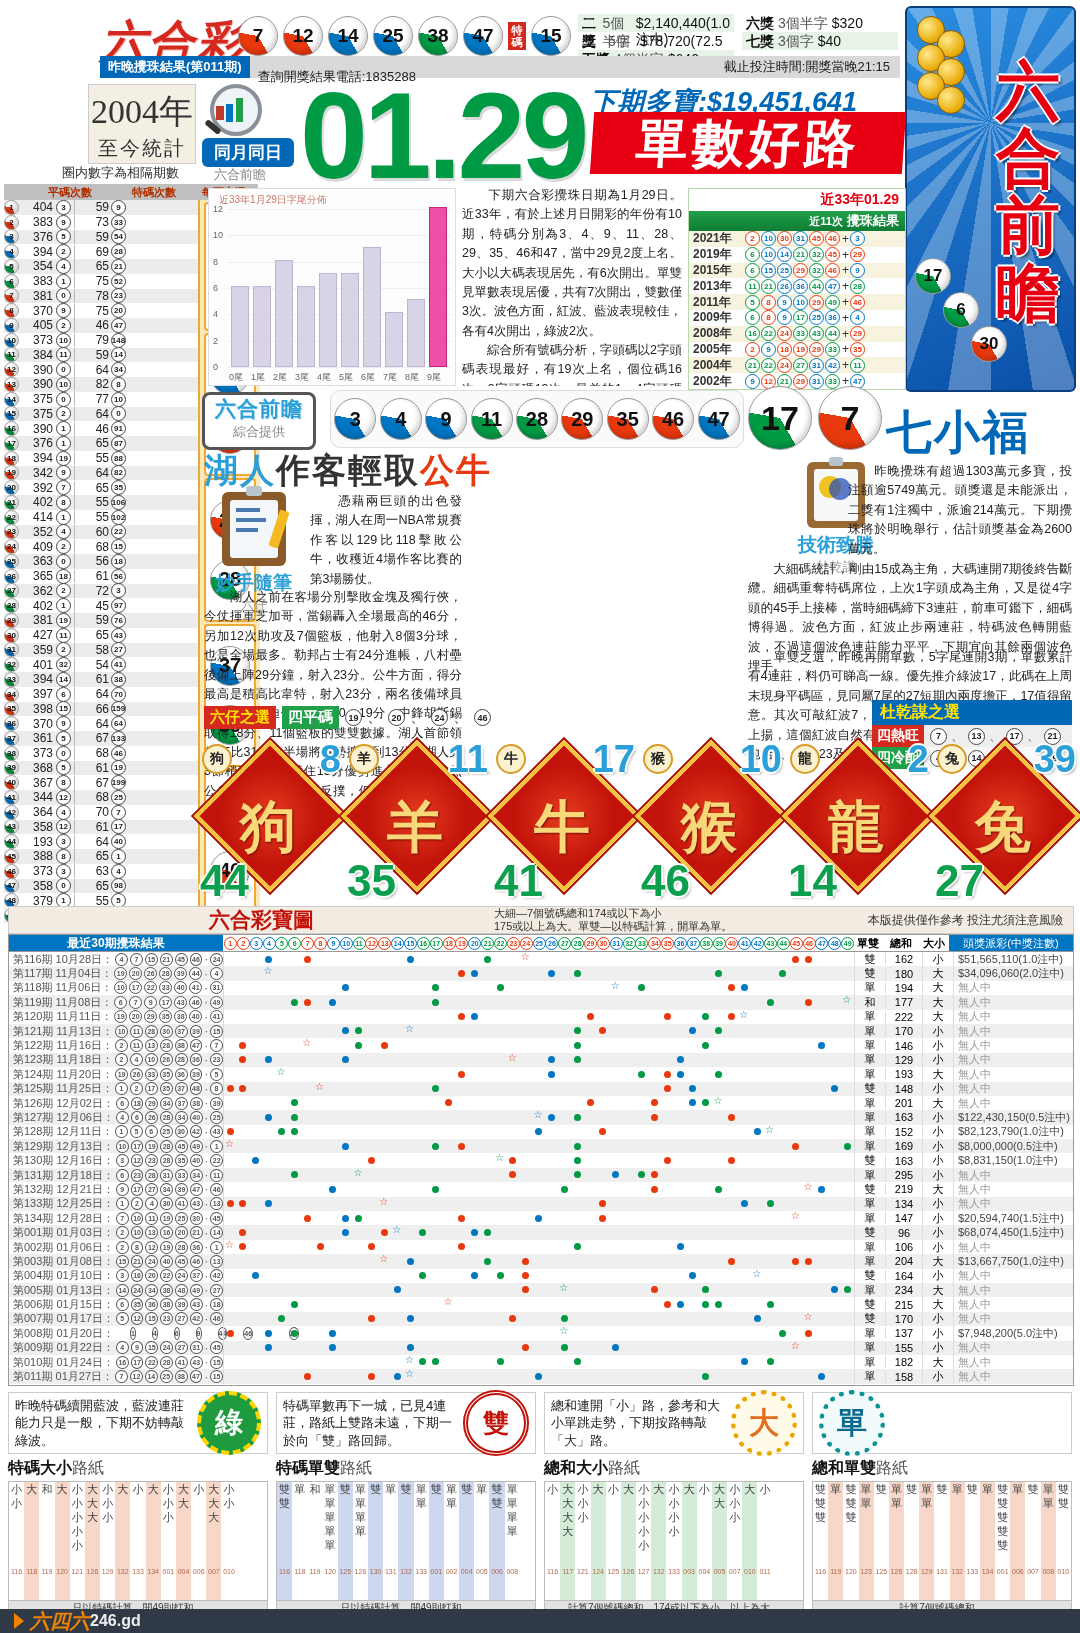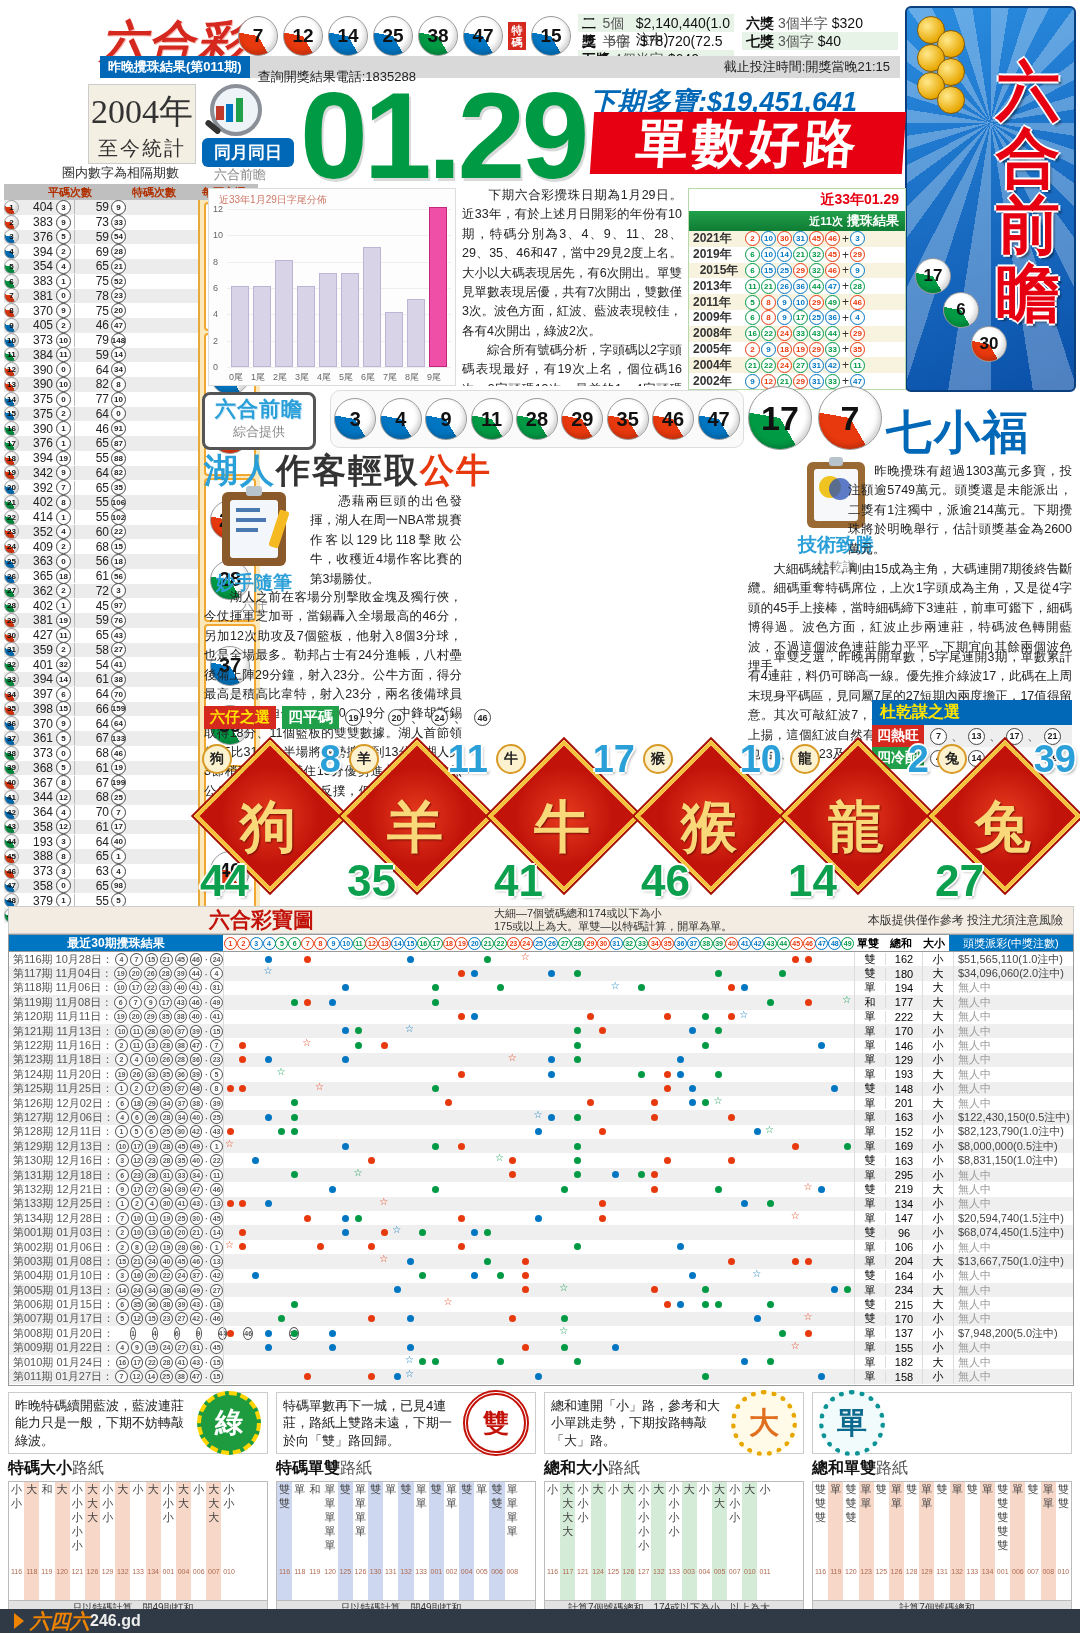--- a/index.html
+++ b/index.html
@@ -621,21 +621,21 @@
           <span class="yl">2019年</span>
           <span class="circ" style="height: 13px; width: 13px; font-size: 8px; border-color: rgb(0, 153, 68); color: rgb(0, 153, 68); margin-right: 1px;">6</span>
           <span class="circ" style="height: 13px; width: 13px; font-size: 8px; border-color: rgb(0, 117, 194); color: rgb(0, 117, 194); margin-right: 1px;">10</span>
           <span class="circ" style="height: 13px; width: 13px; font-size: 8px; border-color: rgb(0, 117, 194); color: rgb(0, 117, 194); margin-right: 1px;">14</span>
           <span class="circ" style="height: 13px; width: 13px; font-size: 8px; border-color: rgb(0, 153, 68); color: rgb(0, 153, 68); margin-right: 1px;">21</span>
           <span class="circ" style="height: 13px; width: 13px; font-size: 8px; border-color: rgb(0, 153, 68); color: rgb(0, 153, 68); margin-right: 1px;">32</span>
           <span class="circ" style="height: 13px; width: 13px; font-size: 8px; border-color: rgb(232, 56, 13); color: rgb(232, 56, 13); margin-right: 1px;">45</span>
           <span style="margin: 0px 1px; color: rgb(51, 51, 51);">+</span>
           <span class="circ" style="height: 13px; width: 13px; font-size: 8px; border-color: rgb(232, 56, 13); color: rgb(232, 56, 13);">29</span>
         </div>
-        <div class="yrow" style="height: 15.8px; padding: 0px 4px; text-align: center;">
+        <div class="yrow" style="height: 15.8px; padding: 0px 4px;">
           <span class="yl">2015年</span>
           <span class="circ" style="height: 13px; width: 13px; font-size: 8px; border-color: rgb(0, 153, 68); color: rgb(0, 153, 68); margin-right: 1px;">6</span>
           <span class="circ" style="height: 13px; width: 13px; font-size: 8px; border-color: rgb(0, 117, 194); color: rgb(0, 117, 194); margin-right: 1px;">15</span>
           <span class="circ" style="height: 13px; width: 13px; font-size: 8px; border-color: rgb(0, 117, 194); color: rgb(0, 117, 194); margin-right: 1px;">25</span>
           <span class="circ" style="height: 13px; width: 13px; font-size: 8px; border-color: rgb(232, 56, 13); color: rgb(232, 56, 13); margin-right: 1px;">29</span>
           <span class="circ" style="height: 13px; width: 13px; font-size: 8px; border-color: rgb(0, 153, 68); color: rgb(0, 153, 68); margin-right: 1px;">32</span>
           <span class="circ" style="height: 13px; width: 13px; font-size: 8px; border-color: rgb(232, 56, 13); color: rgb(232, 56, 13); margin-right: 1px;">46</span>
           <span style="margin: 0px 1px; color: rgb(51, 51, 51);">+</span>
           <span class="circ" style="height: 13px; width: 13px; font-size: 8px; border-color: rgb(0, 117, 194); color: rgb(0, 117, 194);">9</span>
         </div>

